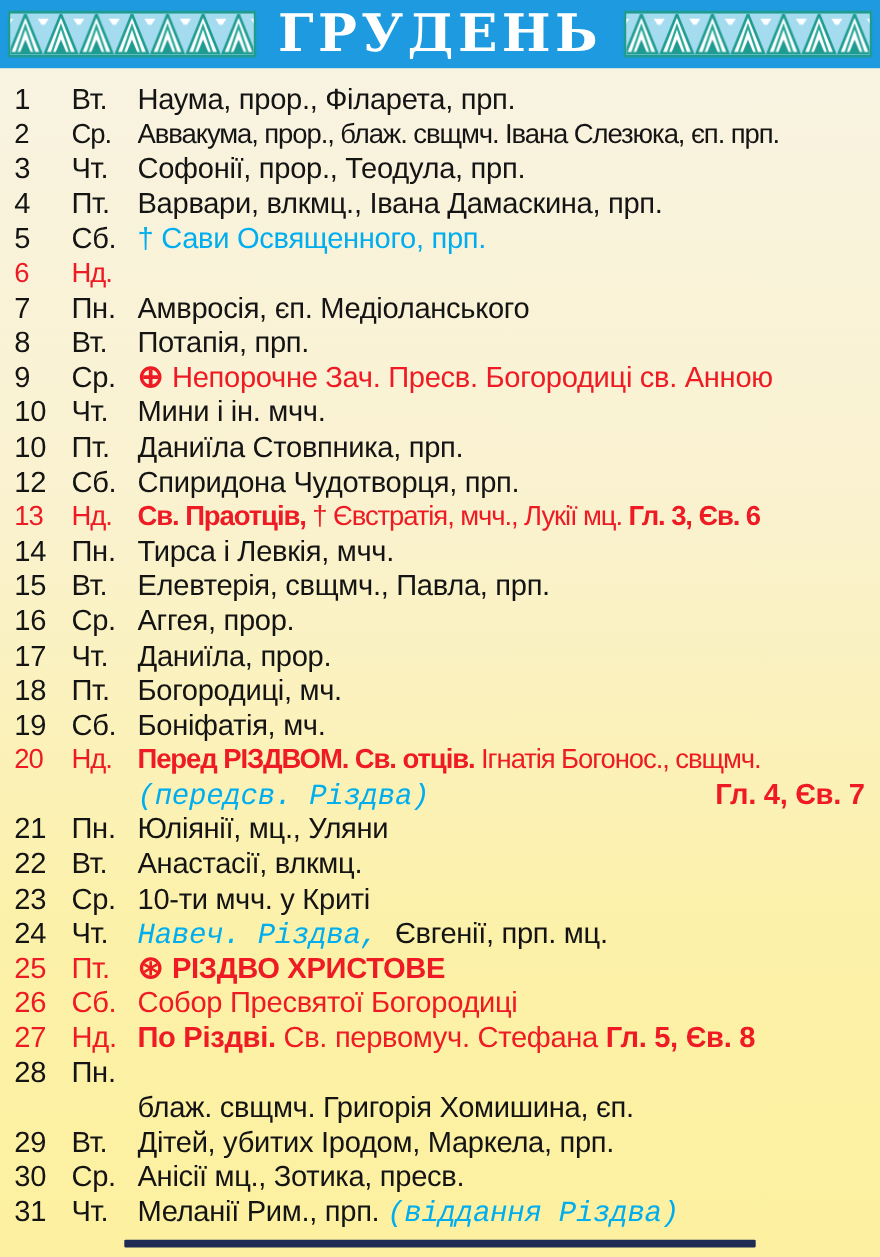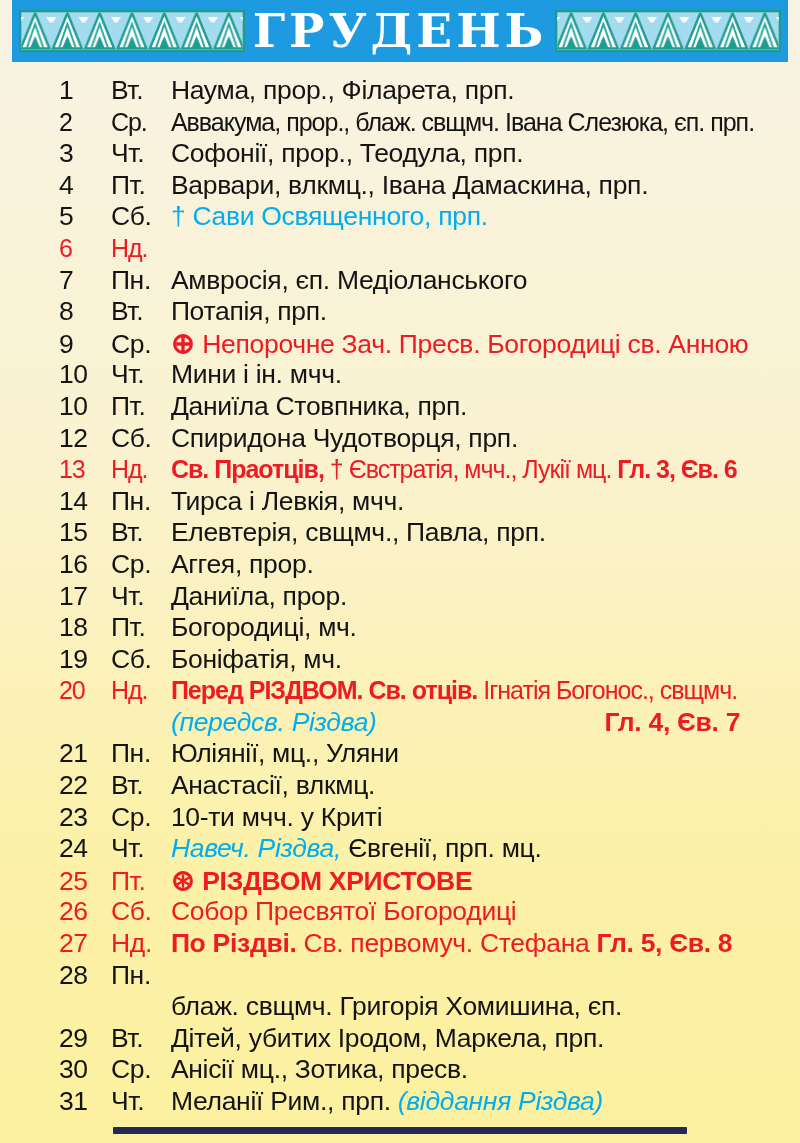--- a/index.html
+++ b/index.html
@@ -1,20 +1,20 @@
 <!DOCTYPE html>
 <html><head>
 <meta charset="utf-8">
 <style>
   html,body{margin:0;padding:0;}
   .page{
     width:800px;height:1143px;overflow:hidden;position:relative;
     background:linear-gradient(180deg,#f8f3e4 0%,#faf2cf 40%,#fcf1a8 75%,#fdf0a0 100%);
     font-family:"Liberation Sans",sans-serif;
-    display:flex;flex-direction:column;align-items:center;
+    display:flex;flex-direction:column;
   }
   .header{
     height:62px;background:#1e9be0;flex:0 0 auto;
     display:flex;align-items:center;justify-content:space-between;
     padding:0 7px;
   }
   .band{flex:0 0 auto;display:block;}
   .title{
     color:#ffffff;font-family:"DejaVu Serif",serif;font-weight:bold;
     font-size:47px;letter-spacing:4px;line-height:60px;margin:0 8px;
@@ -27,21 +27,21 @@
     letter-spacing:-0.3px;
   }
   .row .num{width:52px;padding-left:13px;flex:0 0 auto;}
   .row .dow{width:60px;flex:0 0 auto;}
   .row .txt{flex:1 1 auto;overflow:hidden;}
   .row.cont .txt{display:flex;justify-content:space-between;padding-right:14px;}
   .row.tight{font-size:25px;letter-spacing:-1px;}
   .red{color:#ee1b24;}
   .cyan{color:#00aeef;}
   .b{font-weight:bold;}
-  .i{font-style:italic;}
+  .i{font-style:italic;font-family:Liberation Mono, monospace;}
   .sym{font-weight:bold;font-size:1.08em;}
   .footer-bar{
     flex:0 0 auto;height:7px;width:574px;margin:0 auto 9px auto;
     background:#1f2b52;border-radius:1px;
   }
 </style>
 </head>
 <body>
 
 <div class="page">
@@ -202,21 +202,21 @@
         <div class="txt"><span><span class="">10-ти мчч. у Криті</span></span></div>
       </div>
       <div class="row">
         <div class="num">24</div>
         <div class="dow">Чт.</div>
         <div class="txt"><span><span class="cyan i">Навеч. Різдва, </span><span class="">Євгенії, прп. мц.</span></span></div>
       </div>
       <div class="row">
         <div class="num red">25</div>
         <div class="dow red">Пт.</div>
-        <div class="txt"><span><span class="red sym">⊛ </span><span class="red b">РІЗДВОМ ХРИСТОВЕ</span></span></div>
+        <div class="txt"><span><span class="red sym">⊛ </span><span class="red b">РІЗДВО ХРИСТОВЕ</span></span></div>
       </div>
       <div class="row">
         <div class="num red">26</div>
         <div class="dow red">Сб.</div>
         <div class="txt"><span><span class="red">Собор Пресвятої Богородиці</span></span></div>
       </div>
       <div class="row">
         <div class="num red">27</div>
         <div class="dow red">Нд.</div>
         <div class="txt"><span><span class="red b">По Різдві. </span><span class="red">Св. первомуч. Стефана </span><span class="red b">Гл. 5, Єв. 8</span></span></div>

